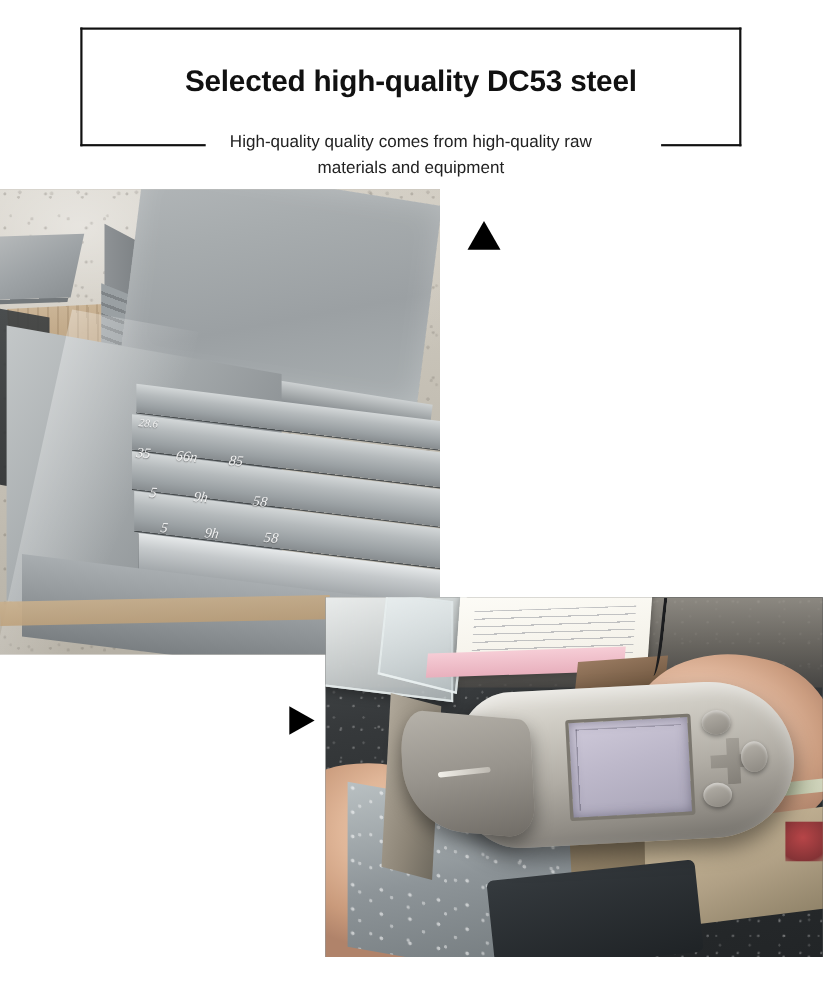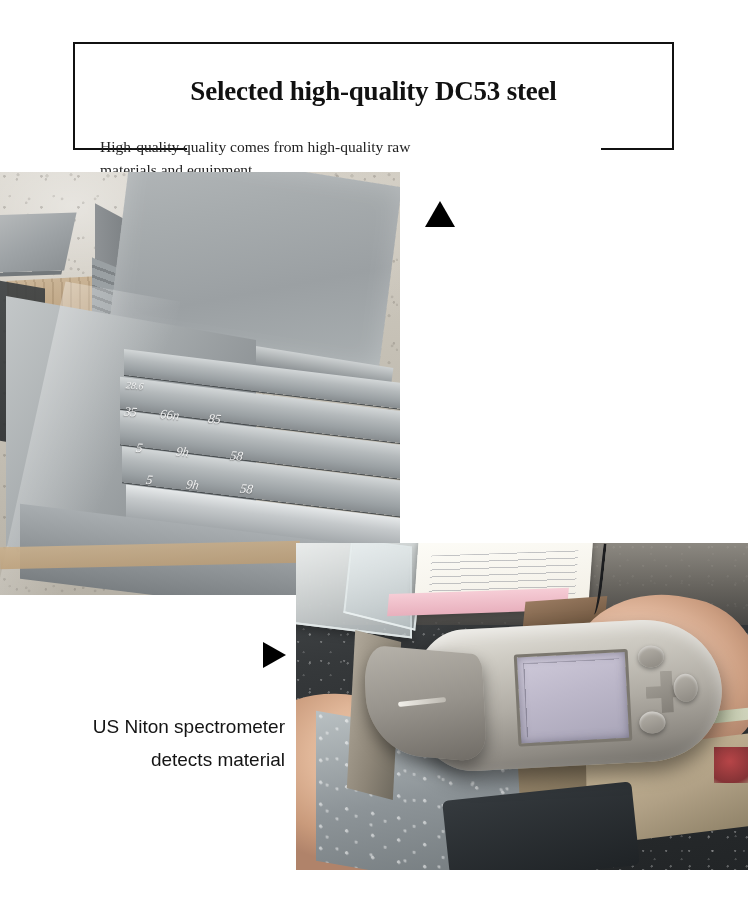--- a/index.html
+++ b/index.html
@@ -7,36 +7,37 @@
     width:750px;height:901px;
     background:#ffffff;
     font-family:"Liberation Sans","DejaVu Sans",sans-serif;
     position:relative;
     overflow:hidden;
     -webkit-font-smoothing:antialiased;
   }
   .page{position:absolute;inset:0;background:#fff;}
 
   
-  .header-wrap{position:absolute;left:0;top:17px;width:606px;height:172px;font-family:Liberation Serif, serif;}
+  .header-wrap{position:absolute;left:0;top:0;width:606px;height:172px;}
   .frame-top{position:absolute;left:73px;top:25px;width:601px;height:0;border-top:2px solid #111;}
   .frame-left{position:absolute;left:73px;top:25px;width:0;height:108px;border-left:2px solid #111;}
   .frame-right{position:absolute;left:672px;top:25px;width:0;height:108px;border-left:2px solid #111;}
   .frame-bl{position:absolute;left:73px;top:131px;width:114px;height:0;border-top:2px solid #111;}
   .frame-br{position:absolute;left:601px;top:131px;width:73px;height:0;border-top:2px solid #111;}
 
   .main-title{
     position:absolute;left:73px;top:60px;width:601px;
     text-align:center;
     font-size:27px;font-weight:bold;color:#111;
     letter-spacing:-0.2px;
     line-height:1.1;
   }
   .sub-title{
     position:absolute;left:100px;top:118px;width:547px;
+    text-align:center;
     font-size:15.5px;color:#222;
     line-height:1.5;
     white-space:pre-line;
   }
 
   
   .photo-steel{
     position:absolute;left:0px;top:172px;width:400px;height:423px;
     overflow:hidden;
     background:#b8b4ac;
@@ -409,22 +410,20 @@
     <div class="chalk" style="left:176px;top:272px;">9h</div>
     <div class="chalk" style="left:230px;top:276px;">58</div>
     <div class="chalk" style="left:146px;top:300px;">5</div>
     <div class="chalk" style="left:186px;top:305px;">9h</div>
     <div class="chalk" style="left:240px;top:309px;">58</div>
   </div>
 
   <div class="tri-up"></div>
 
   <div class="tri-right"></div>
-  <div class="caption">US Niton spectrometer
-detects material</div>
 
   <div class="photo-spec">
     <div class="sp-darkfloor"></div>
     <div class="sp-topbg"></div>
     <div class="sp-tray"></div>
     <div class="sp-tray2"></div>
     <div class="sp-paper"></div>
     <div class="sp-paper-pink"></div>
     <div class="sp-board"></div>
     <div class="sp-cord"></div>

